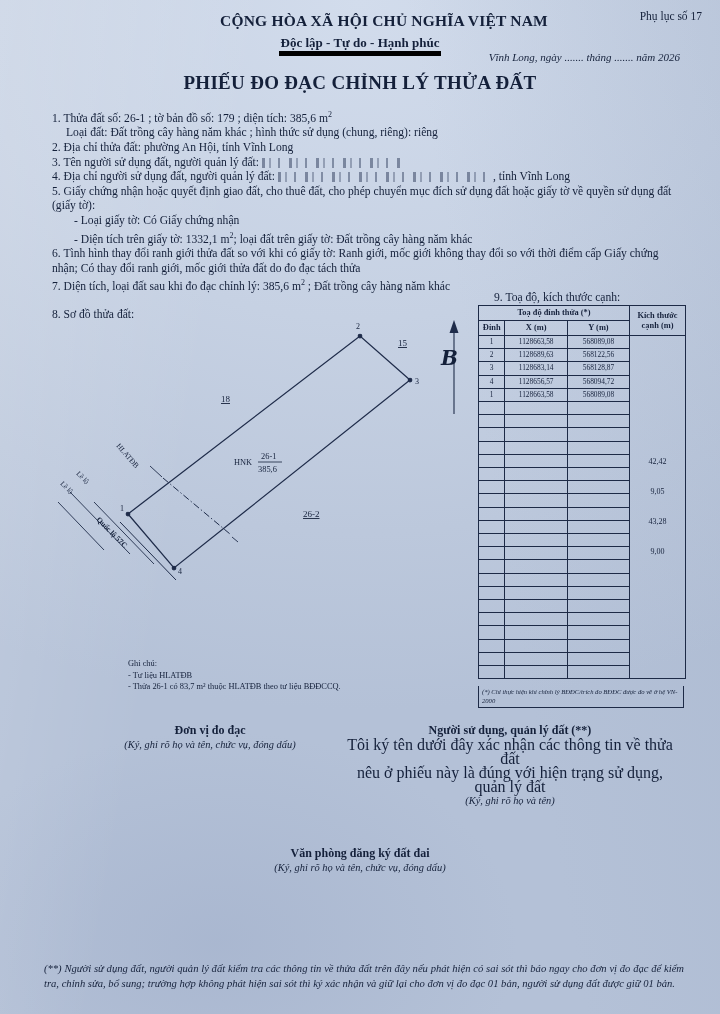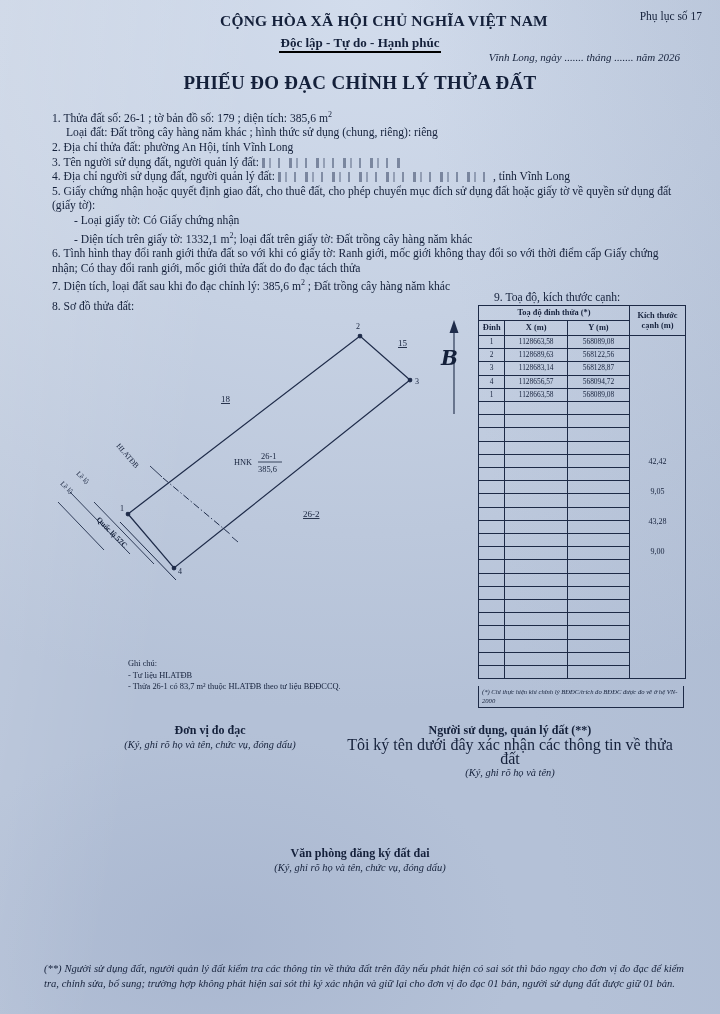--- a/index.html
+++ b/index.html
@@ -26,21 +26,21 @@
 
   
   .hdr-nation{
     position:absolute;left:0;right:0;top:12px;text-align:center;
     font-weight:bold;font-size:15.5px;letter-spacing:.2px;padding-left:48px;
   }
   .hdr-motto{
     position:absolute;left:0;right:0;top:35px;text-align:center;
     font-weight:bold;font-size:13px;
   }
-  .hdr-motto span{border-bottom:2px solid #000000;padding:0 2px 1px;}
+  .hdr-motto span{border-bottom:5px solid #000000;padding:0 2px 1px;}
   .hdr-annex{
     position:absolute;right:18px;top:10px;font-size:11.5px;
   }
   .hdr-place{
     position:absolute;right:40px;top:51px;font-style:italic;font-size:11px;
   }
   .hdr-title{
     position:absolute;left:0;right:0;top:72px;text-align:center;
     font-weight:bold;font-size:19px;letter-spacing:.3px;
   }
@@ -55,21 +55,21 @@
     display:inline-block;vertical-align:-2px;height:10px;
     background:
       repeating-linear-gradient(90deg,
         rgba(30,44,76,.55) 0 3px, rgba(30,44,76,0) 3px 7px,
         rgba(30,44,76,.38) 7px 9px, rgba(30,44,76,0) 9px 16px,
         rgba(30,44,76,.5) 16px 18px, rgba(30,44,76,0) 18px 27px);
     filter:blur(.6px);opacity:.85;
   }
 
   
-  .sec8{position:absolute;left:52px;top:300px;font-size:11.6px;}
+  .sec8{position:absolute;left:52px;top:308px;font-size:11.6px;}
   .sec9{position:absolute;left:494px;top:291px;font-size:11.6px;}
 
   
   .tbl{
     position:absolute;left:478px;top:305px;width:208px;
     border-collapse:collapse;font-size:7.4px;
   }
   .tbl td,.tbl th{border:1px solid #1d2a46;padding:0;text-align:center;color:#17233d;}
   .tbl th{font-weight:bold;font-size:8.4px;line-height:10px;padding:2px 1px;}
   .tbl td{height:12.2px;line-height:12.2px;}
@@ -345,20 +345,21 @@
   <div>- Thửa 26-1 có 83,7 m² thuộc HLATĐB theo tư liệu BĐĐCCQ.</div>
 </div>
 
 <div class="sig-left">
   <div class="sig-t">Đơn vị đo đạc</div>
   <div class="sig-i">(Ký, ghi rõ họ và tên, chức vụ, đóng dấu)</div>
 </div>
 <div class="sig-right">
   <div class="sig-t">Người sử dụng, quản lý đất (**)</div>
   <div class="sig-p">Tôi ký tên dưới đây xác nhận các thông tin về thửa đất</div>
+  <div class="sig-p">nêu ở phiếu này là đúng với hiện trạng sử dụng, quản lý đất</div>
   <div class="sig-i">(Ký, ghi rõ họ và tên)</div>
 </div>
 <div class="sig-office">
   <div class="sig-t">Văn phòng đăng ký đất đai</div>
   <div class="sig-i">(Ký, ghi rõ họ và tên, chức vụ, đóng dấu)</div>
 </div>
 
 <div class="foot">(**) Người sử dụng đất, người quản lý đất kiểm tra các thông tin về thửa đất trên đây nếu phát hiện có sai sót thì báo ngay cho đơn vị đo đạc để kiểm tra, chỉnh sửa, bổ sung; trường hợp không phát hiện sai sót thì ký xác nhận và giữ lại cho đơn vị đo đạc 01 bản, người sử dụng đất được giữ 01 bản.</div>
 
 </body></html>

